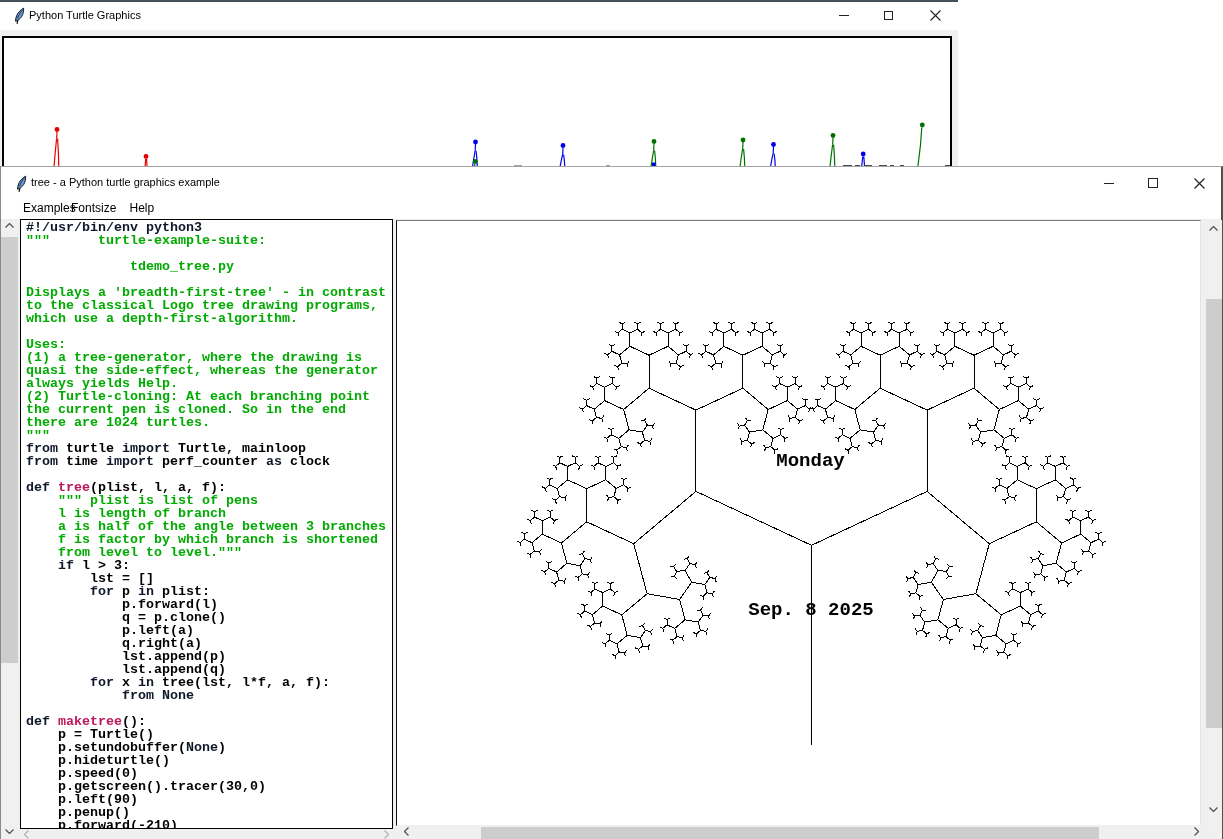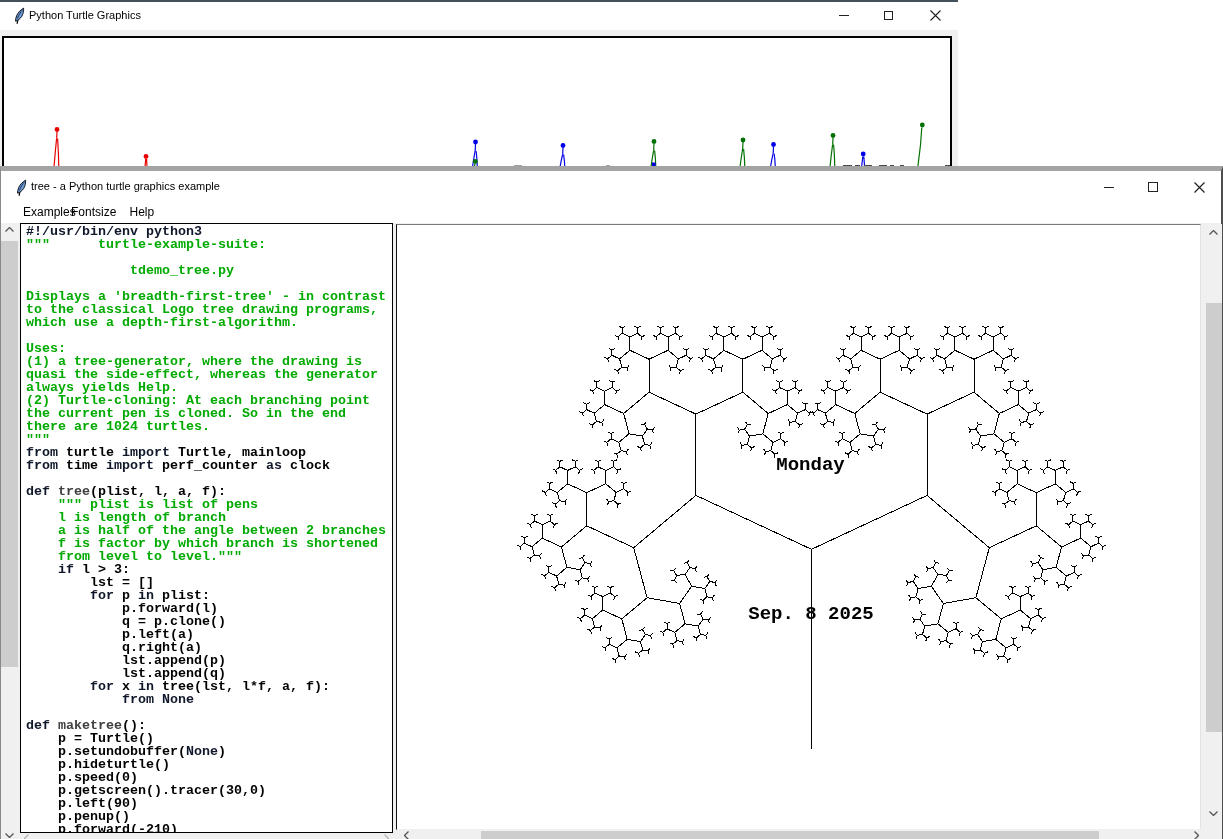--- a/index.html
+++ b/index.html
@@ -2,32 +2,32 @@
 <html><head><meta charset="utf-8"><style>
 *{margin:0;padding:0;box-sizing:border-box}
 body{width:1223px;height:839px;overflow:hidden;background:#fff;position:relative;
  font-family:"Liberation Sans",sans-serif}
 .abs{position:absolute}
 #bw{left:0;top:0;width:958px;height:700px;background:#f0f0f0}
 #bw-top{left:0;top:0;width:958px;height:2px;background:#44515c}
 #bw-title{left:0;top:2px;width:958px;height:28px;background:#fff}
 #bw-canvas{left:2px;top:36px;width:950px;height:664px;background:#fff;border:2px solid #000}
 #fw{left:0;top:166px;width:1223px;height:673px;background:#f0f0f0;
- border-top:5px solid #a3a3a3;border-right:2px solid #4f4f4f;border-left:1px solid #8a8a8a}
+ border-top:1px solid #a3a3a3;border-right:2px solid #4f4f4f;border-left:1px solid #8a8a8a}
 #fw-title{left:0;top:0;width:1220px;height:30px;background:#fff}
 #fw-menu{left:0;top:30px;width:1220px;height:22px;background:#fff}
 .mi{position:absolute;top:4px;font-size:12px;color:#000}
 .ttext{position:absolute;font-size:11px;color:#000}
 #txt{left:19px;top:52px;width:373px;height:610px;background:#fff;border:1px solid #000;overflow:hidden}
 #txt pre{font-family:"Liberation Mono",monospace;font-weight:bold;font-size:13.33px;line-height:13px;
  letter-spacing:0;margin:1px 0 0 5px;white-space:pre}
 .c{color:#0f172a;font-style:normal}
 .s{color:#00aa00;font-style:normal}
 .k{color:#0f172a;font-style:normal}
-.d{color:#404040;font-style:normal}
+.d{color:#be185d;font-style:normal}
 #cv{left:396px;top:54px;width:803px;height:604px;background:#fff}
 .sb{background:#f0f0f0}
 .thumb{position:absolute;background:#cdcdcd}
 </style></head>
 <body>
 
 <div class="abs" id="bw">
  <div class="abs" id="bw-top"></div>
  <div class="abs" id="bw-title"></div>
  <svg class="abs" style="left:12px;top:7px" width="13" height="17" viewBox="0 0 13 17">
@@ -131,21 +131,21 @@
 <i class="s">(2) Turtle-cloning: At each branching point</i>
 <i class="s">the current pen is cloned. So in the end</i>
 <i class="s">there are 1024 turtles.</i>
 <i class="s">"""</i>
 <i class="k">from</i> turtle <i class="k">import</i> Turtle, mainloop
 <i class="k">from</i> time <i class="k">import</i> perf_counter <i class="k">as</i> clock
 
 <i class="k">def</i> <i class="d">tree</i>(plist, l, a, f):
     <i class="s">""" plist is list of pens</i>
     <i class="s">l is length of branch</i>
-    <i class="s">a is half of the angle between 2 branches</i>
+    <i class="s">a is half of the angle between 3 branches</i>
     <i class="s">f is factor by which branch is shortened</i>
     <i class="s">from level to level."""</i>
     <i class="k">if</i> l &gt; 3:
         lst = []
         <i class="k">for</i> p <i class="k">in</i> plist:
             p.forward(l)
             q = p.clone()
             p.left(a)
             q.right(a)
             lst.append(p)

